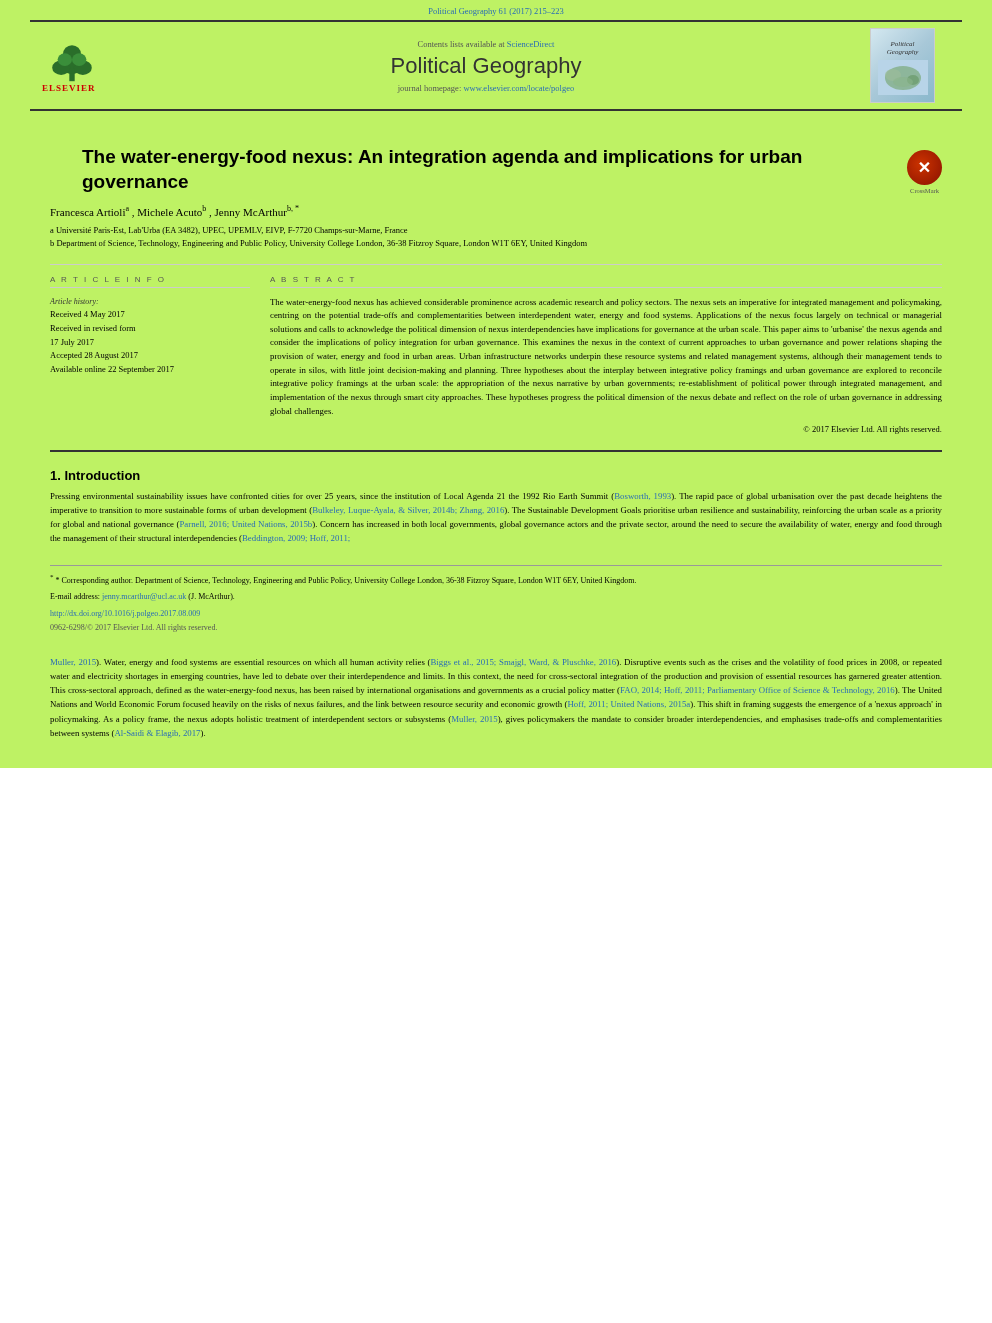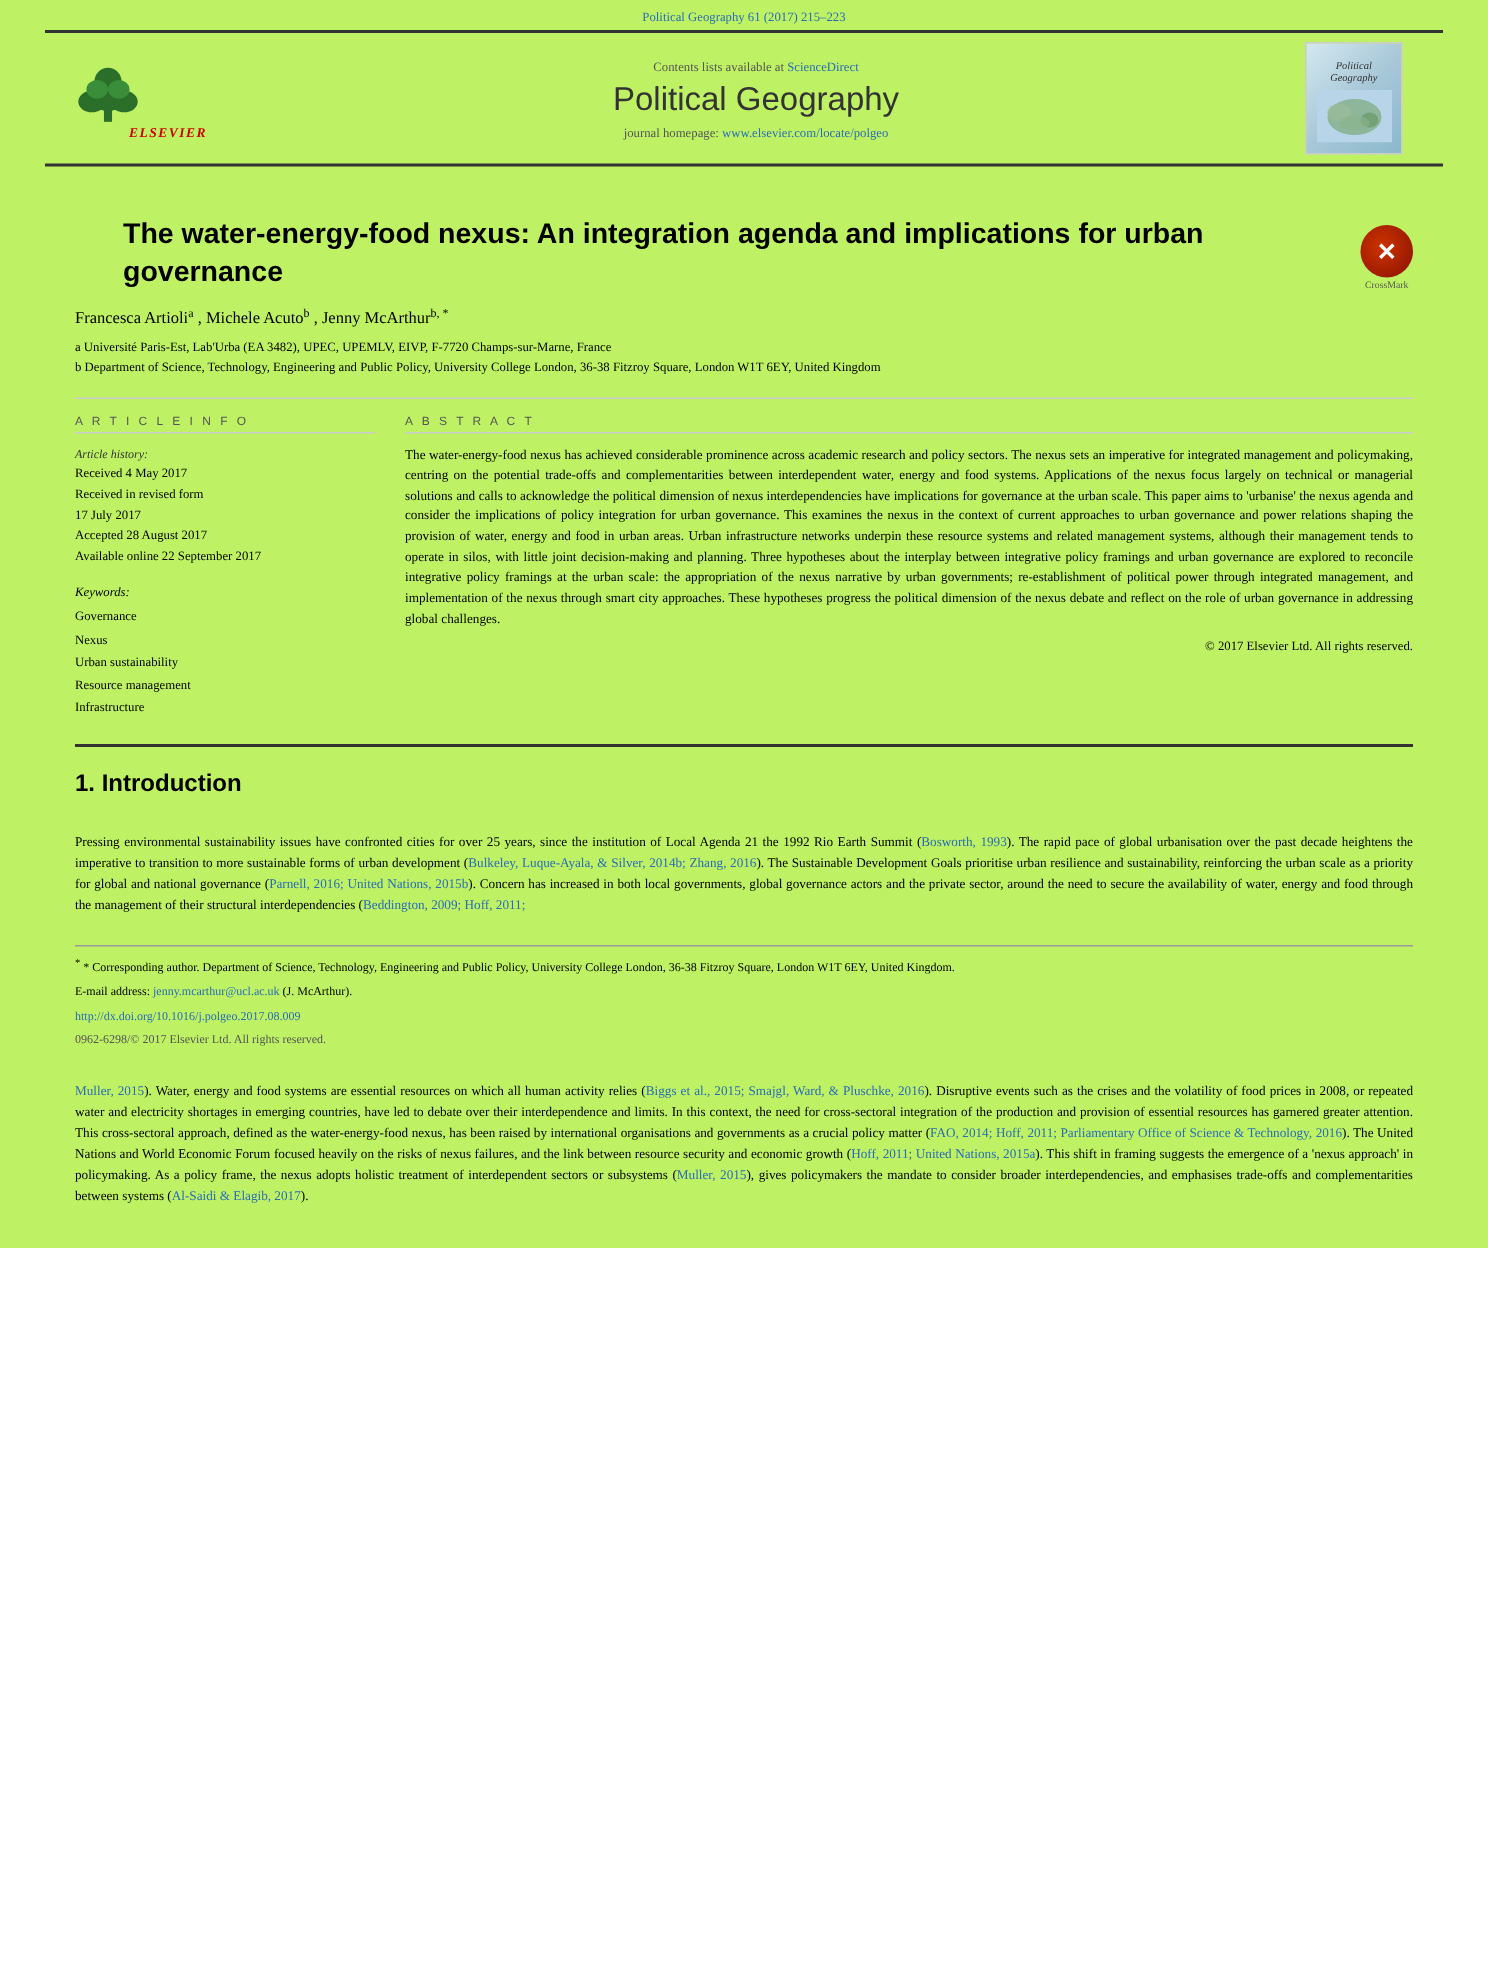--- a/index.html
+++ b/index.html
@@ -33,24 +33,22 @@
       margin: 0 30px;
       position: relative;
     }
     .elsevier-tree {
       width: 60px;
       height: 45px;
     }
     .elsevier-text {
       font-size: 9px;
       color: #cc0000;
-      font-style: italic;
       font-weight: bold;
       letter-spacing: 1px;
-      margin-left: 44px;
     }
     .journal-header-center {
       flex: 1;
       text-align: center;
     }
     .sciencedirect-line {
       font-size: 8.5px;
       color: #555;
       margin-bottom: 4px;
     }
@@ -208,24 +206,24 @@
       color: #000;
     }
     
     .thick-divider {
       border: none;
       border-top: 2px solid #333;
       margin: 16px 0;
     }
     
     .section-title {
-      font-size: 16px;
+      font-size: 13px;
       font-weight: bold;
       color: #000;
-      margin-bottom: 22px;
+      margin-bottom: 6px;
       font-family: Arial, sans-serif;
     }
     .two-col-body {
       display: flex;
       gap: 20px;
       flex-direction: column;
     }
     .body-col {
       flex: 1;
     }
@@ -351,28 +349,20 @@
 
       <div class="col-left">
         <div class="section-label">A R T I C L E   I N F O</div>
         <div class="article-info-table">
           <div class="info-label">Article history:</div>
           <div class="info-value">Received 4 May 2017</div>
           <div class="info-value">Received in revised form</div>
           <div class="info-value">17 July 2017</div>
           <div class="info-value">Accepted 28 August 2017</div>
           <div class="info-value">Available online 22 September 2017</div>
-        </div>
-        <div class="keywords-section">
-          <div class="keywords-label">Keywords:</div>
-          <div class="keyword-item">Governance</div>
-          <div class="keyword-item">Nexus</div>
-          <div class="keyword-item">Urban sustainability</div>
-          <div class="keyword-item">Resource management</div>
-          <div class="keyword-item">Infrastructure</div>
         </div>
       </div>
 
       <div class="col-right">
         <div class="section-label">A B S T R A C T</div>
         <div class="abstract-text">The water-energy-food nexus has achieved considerable prominence across academic research and policy sectors. The nexus sets an imperative for integrated management and policymaking, centring on the potential trade-offs and complementarities between interdependent water, energy and food systems. Applications of the nexus focus largely on technical or managerial solutions and calls to acknowledge the political dimension of nexus interdependencies have implications for governance at the urban scale. This paper aims to 'urbanise' the nexus agenda and consider the implications of policy integration for urban governance. This examines the nexus in the context of current approaches to urban governance and power relations shaping the provision of water, energy and food in urban areas. Urban infrastructure networks underpin these resource systems and related management systems, although their management tends to operate in silos, with little joint decision-making and planning. Three hypotheses about the interplay between integrative policy framings and urban governance are explored to reconcile integrative policy framings at the urban scale: the appropriation of the nexus narrative by urban governments; re-establishment of political power through integrated management, and implementation of the nexus through smart city approaches. These hypotheses progress the political dimension of the nexus debate and reflect on the role of urban governance in addressing global challenges.</div>
         <div class="copyright-line">© 2017 Elsevier Ltd. All rights reserved.</div>
       </div>
 
     </div>

